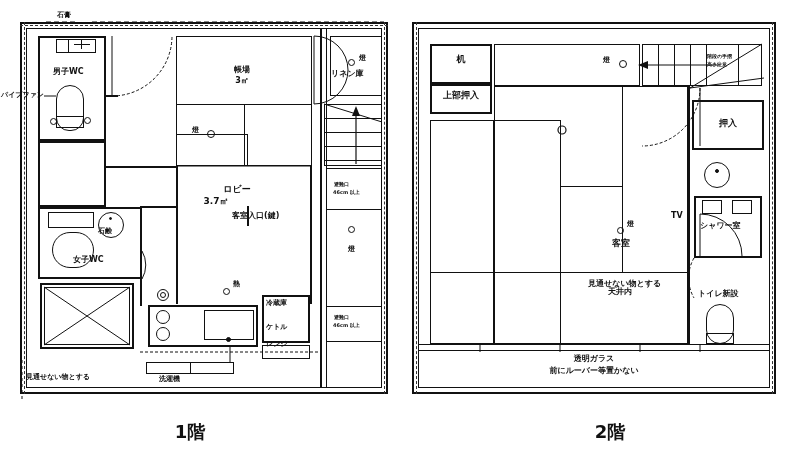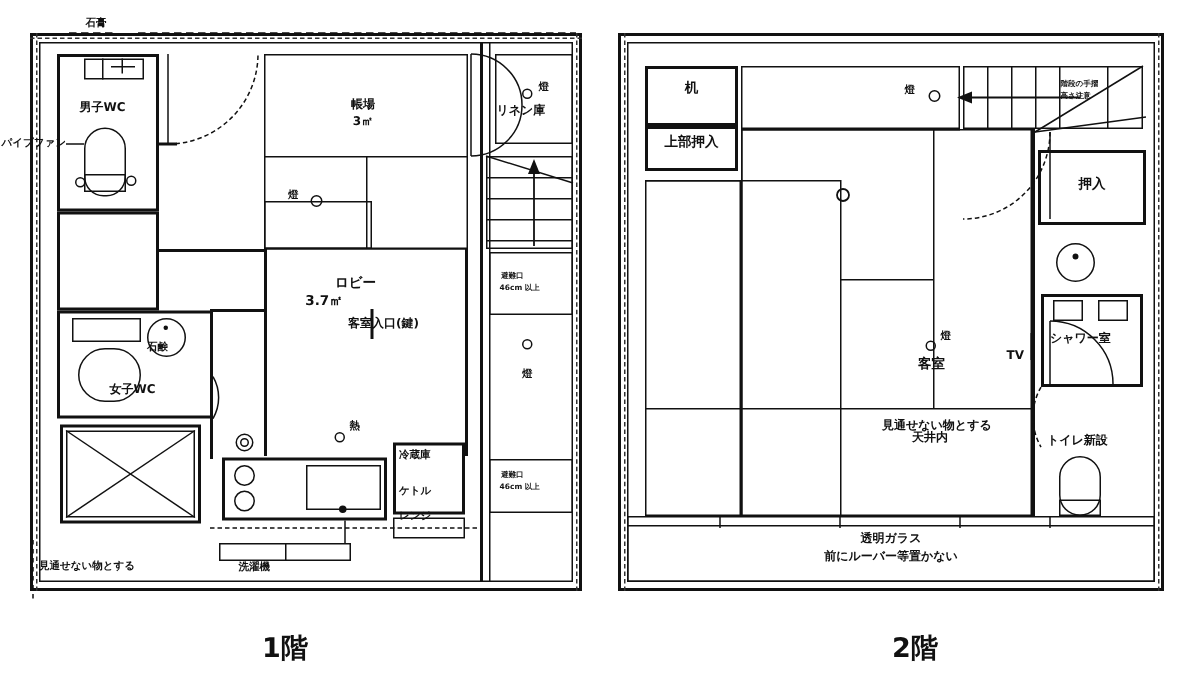--- a/index.html
+++ b/index.html
@@ -211,21 +211,21 @@
     <div class="hw" style="left:30px;top:120px;width:130px;height:1px;"></div>
     <div class="hw" style="left:160px;top:272px;width:128px;height:1px;"></div>
     <div class="hw" style="left:30px;top:272px;width:130px;height:1px;"></div>
     <div class="vw" style="left:222px;top:86px;width:1px;height:186px;"></div>
     <div class="hw" style="left:160px;top:186px;width:62px;height:1px;"></div>
 
     <span class="lbl f7" style="left:227px;top:221px;">燈</span>
     <div class="circ-thin" style="left:217px;top:227px;width:7px;height:7px;"></div>
     <span class="lbl f9" style="left:212px;top:238px;">客室</span>
     <span class="lbl f8" style="left:208px;top:288px;">天井内</span>
-    <span class="lbl f8" style="left:271px;top:233px;">TV</span>
+    <span class="lbl f8" style="left:271px;top:212px;">TV</span>
     <span class="lbl f8" style="left:188px;top:280px;">見通せない物とする</span>
 
     <div class="box" style="left:30px;top:120px;width:64px;height:224px;border-width:1px;"></div>
 
     <div class="box" style="left:18px;top:344px;width:352px;height:44px;border-width:1.5px;"></div>
     <div class="hw" style="left:18px;top:350px;width:352px;height:1px;"></div>
     <span class="lbl f8 c" style="left:194px;top:355px;">透明ガラス</span>
     <span class="lbl f8 c" style="left:194px;top:367px;">前にルーバー等置かない</span>
 
     <div class="floor-cap" style="left:210px;top:420px;">2階</div>

